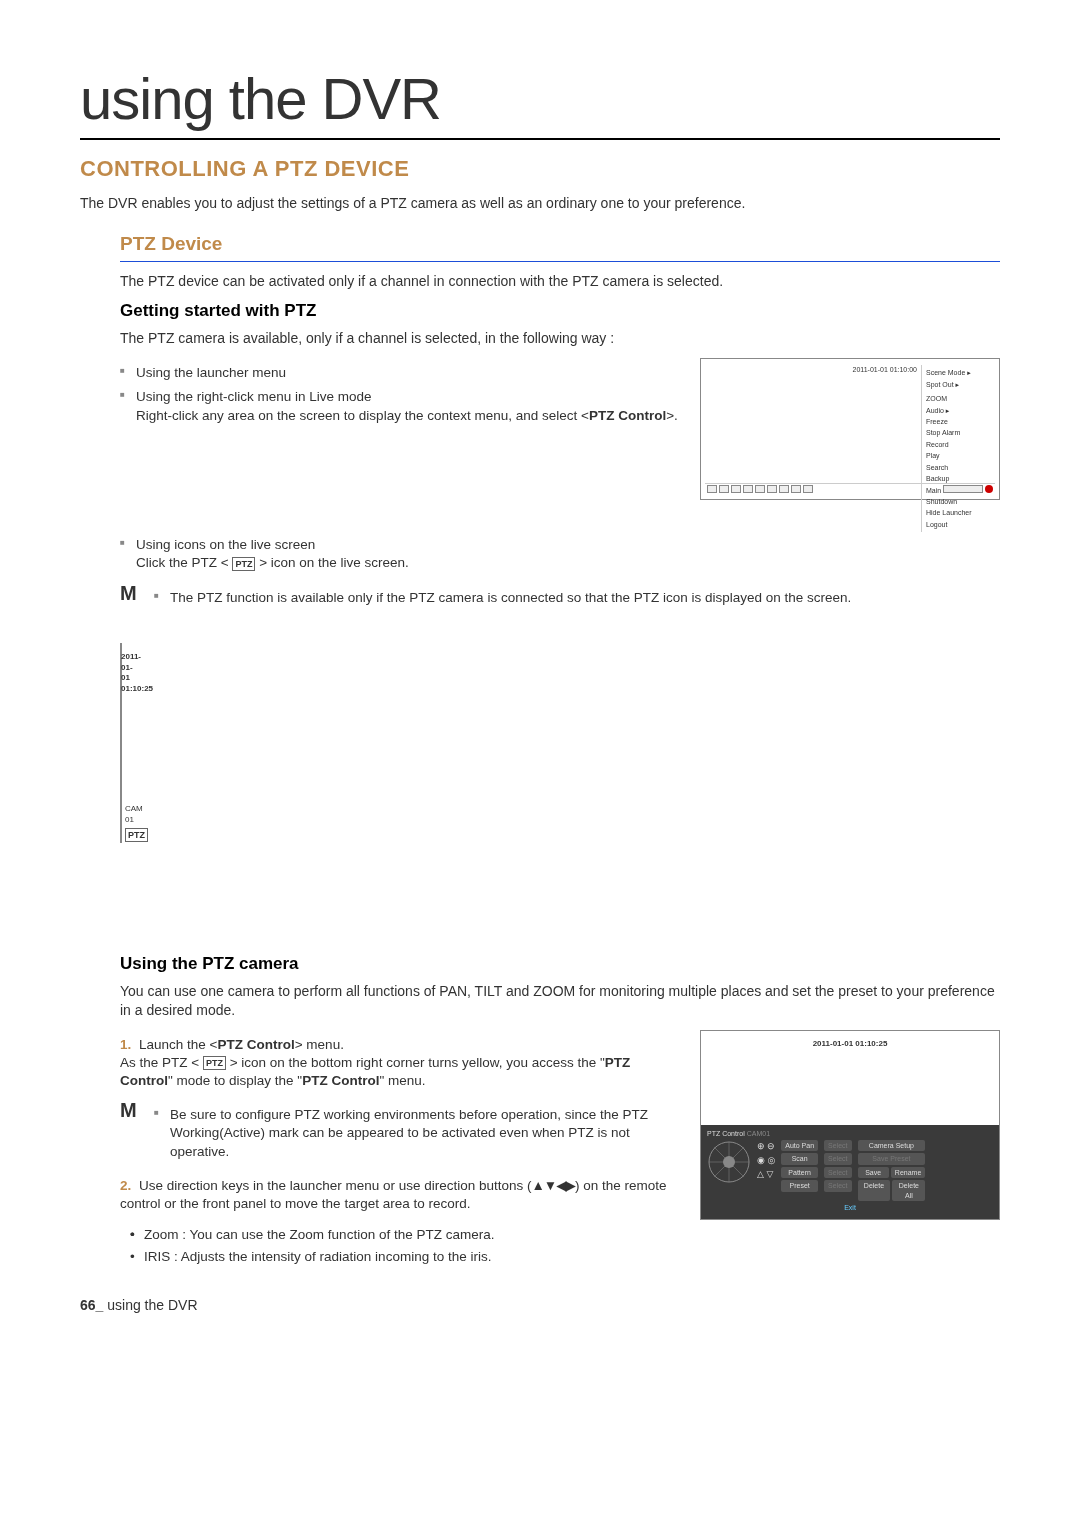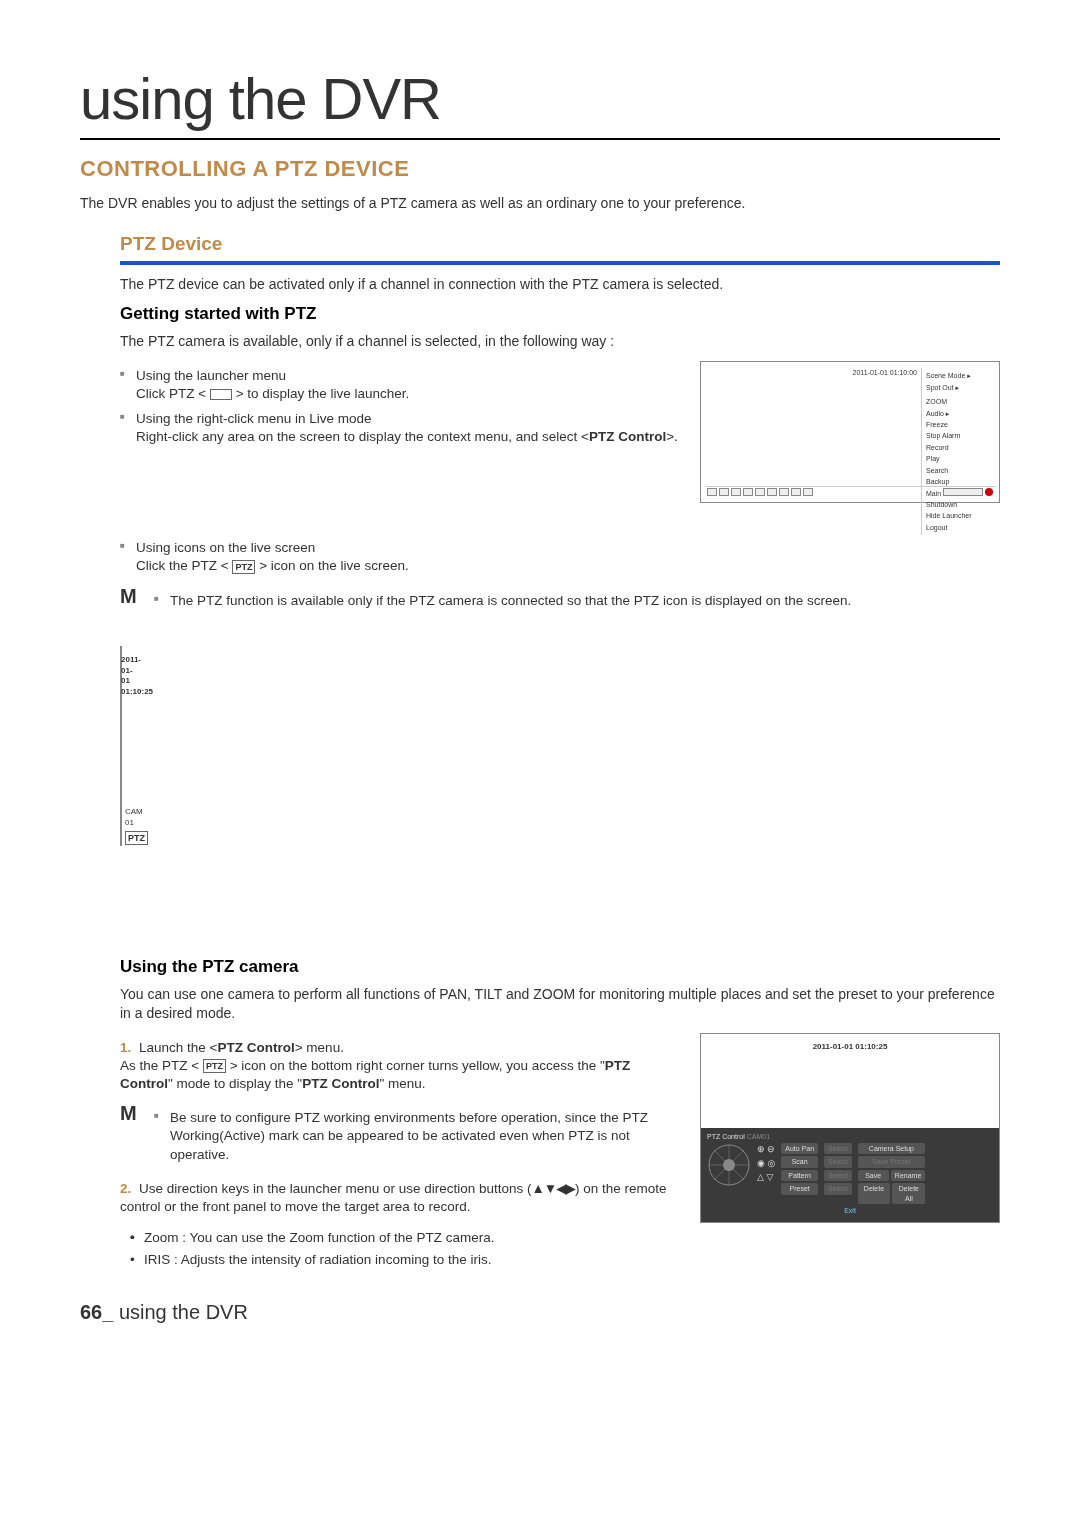--- a/index.html
+++ b/index.html
@@ -30,21 +30,21 @@
   }
   .intro {
     font-size: 14px;
     margin: 10px 0 18px 0;
     color: #333;
   }
   .sub-head {
     font-size: 19px;
     font-weight: 700;
     color: #c08a4a;
-    border-bottom: 4px solid #1d4ed8;
+    border-bottom: 1px solid #1d4ed8;
     padding-bottom: 4px;
     margin: 8px 0 10px 40px;
   }
   .sub-intro {
     font-size: 14px;
     margin: 0 0 10px 40px;
   }
   .sub-sub-head {
     font-size: 17px;
     font-weight: 700;
@@ -143,21 +143,21 @@
   .bul3 > li::before {
     content: "■";
     position: absolute;
     left: 0;
     top: 2px;
     font-size: 7px;
     color: #888;
   }
   .footer {
     margin-top: 30px;
-    font-size: 20px;
+    font-size: 14px;
   }
   .footer .pg { font-weight: 700; }
   
   .fig {
     border: 1px solid #888;
     background: #fff;
     font-size: 7px;
     color: #333;
     padding: 4px;
   }
@@ -309,23 +309,20 @@
 <div class="sub-intro">The PTZ device can be activated only if a channel in connection with the PTZ camera is selected.</div>
 
 <div class="sub-sub-head">Getting started with PTZ</div>
 <div class="sub-intro">The PTZ camera is available, only if a channel is selected, in the following way :</div>
 
 <div class="content-row">
   <div class="text-col">
     <ul class="bullets">
       <li>
         <span class="li-title">Using the launcher menu</span><br>
-        <span class="li-desc">
-          <span>Click PTZ &lt; </span><span class="inline-box"></span><span> &gt; to display the live launcher.</span>
-        </span>
       </li>
       <li>
         <span class="li-title">Using the right-click menu in Live mode</span><br>
         <span class="li-desc">
           <span>Right-click any area on the screen to display the context menu, and select &lt;</span><span class="bold">PTZ Control</span><span>&gt;.</span>
         </span>
       </li>
     </ul>
   </div>
   <div class="fig-col">

